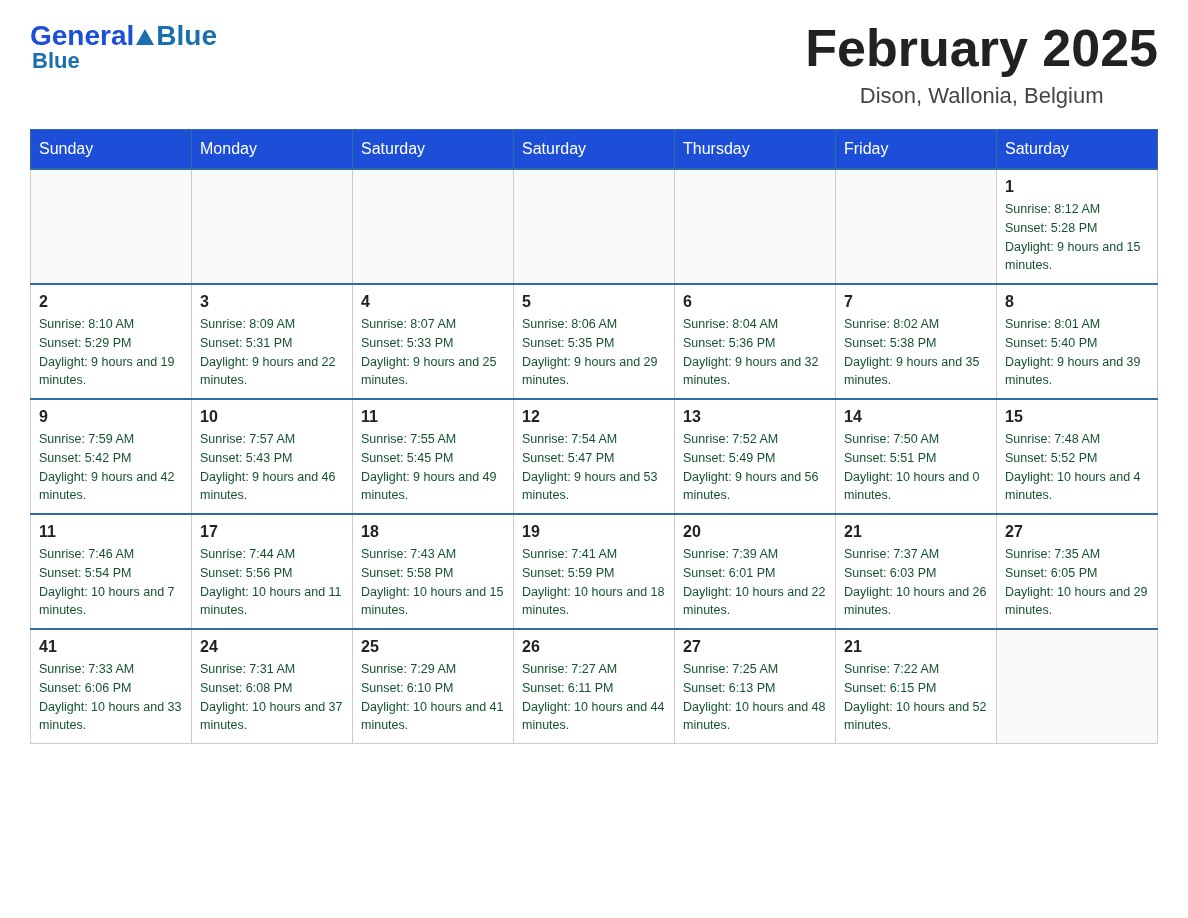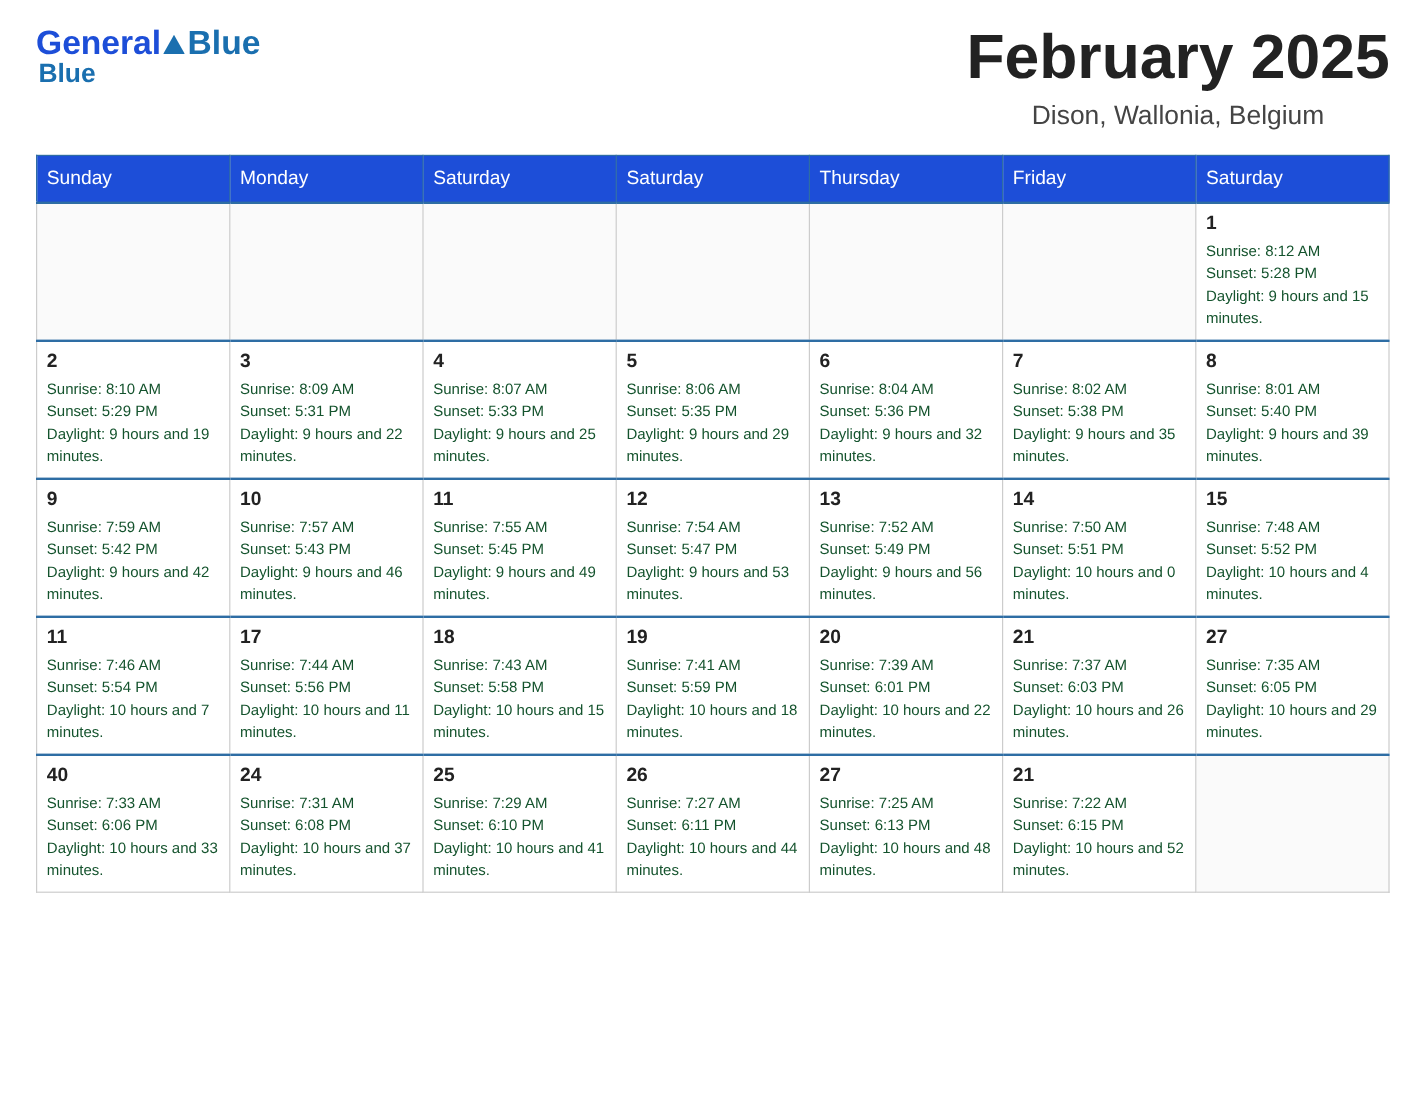--- a/index.html
+++ b/index.html
@@ -223,21 +223,21 @@
           <div class="day-number">21</div>
           <div class="day-info">Sunrise: 7:37 AM<br>Sunset: 6:03 PM<br>Daylight: 10 hours and 26 minutes.</div>
         </td>
         <td>
           <div class="day-number">27</div>
           <div class="day-info">Sunrise: 7:35 AM<br>Sunset: 6:05 PM<br>Daylight: 10 hours and 29 minutes.</div>
         </td>
       </tr>
       <tr class="week-row">
         <td>
-          <div class="day-number">40</div>
+          <div class="day-number">41</div>
           <div class="day-info">Sunrise: 7:33 AM<br>Sunset: 6:06 PM<br>Daylight: 10 hours and 33 minutes.</div>
         </td>
         <td>
           <div class="day-number">24</div>
           <div class="day-info">Sunrise: 7:31 AM<br>Sunset: 6:08 PM<br>Daylight: 10 hours and 37 minutes.</div>
         </td>
         <td>
           <div class="day-number">25</div>
           <div class="day-info">Sunrise: 7:29 AM<br>Sunset: 6:10 PM<br>Daylight: 10 hours and 41 minutes.</div>
         </td>

